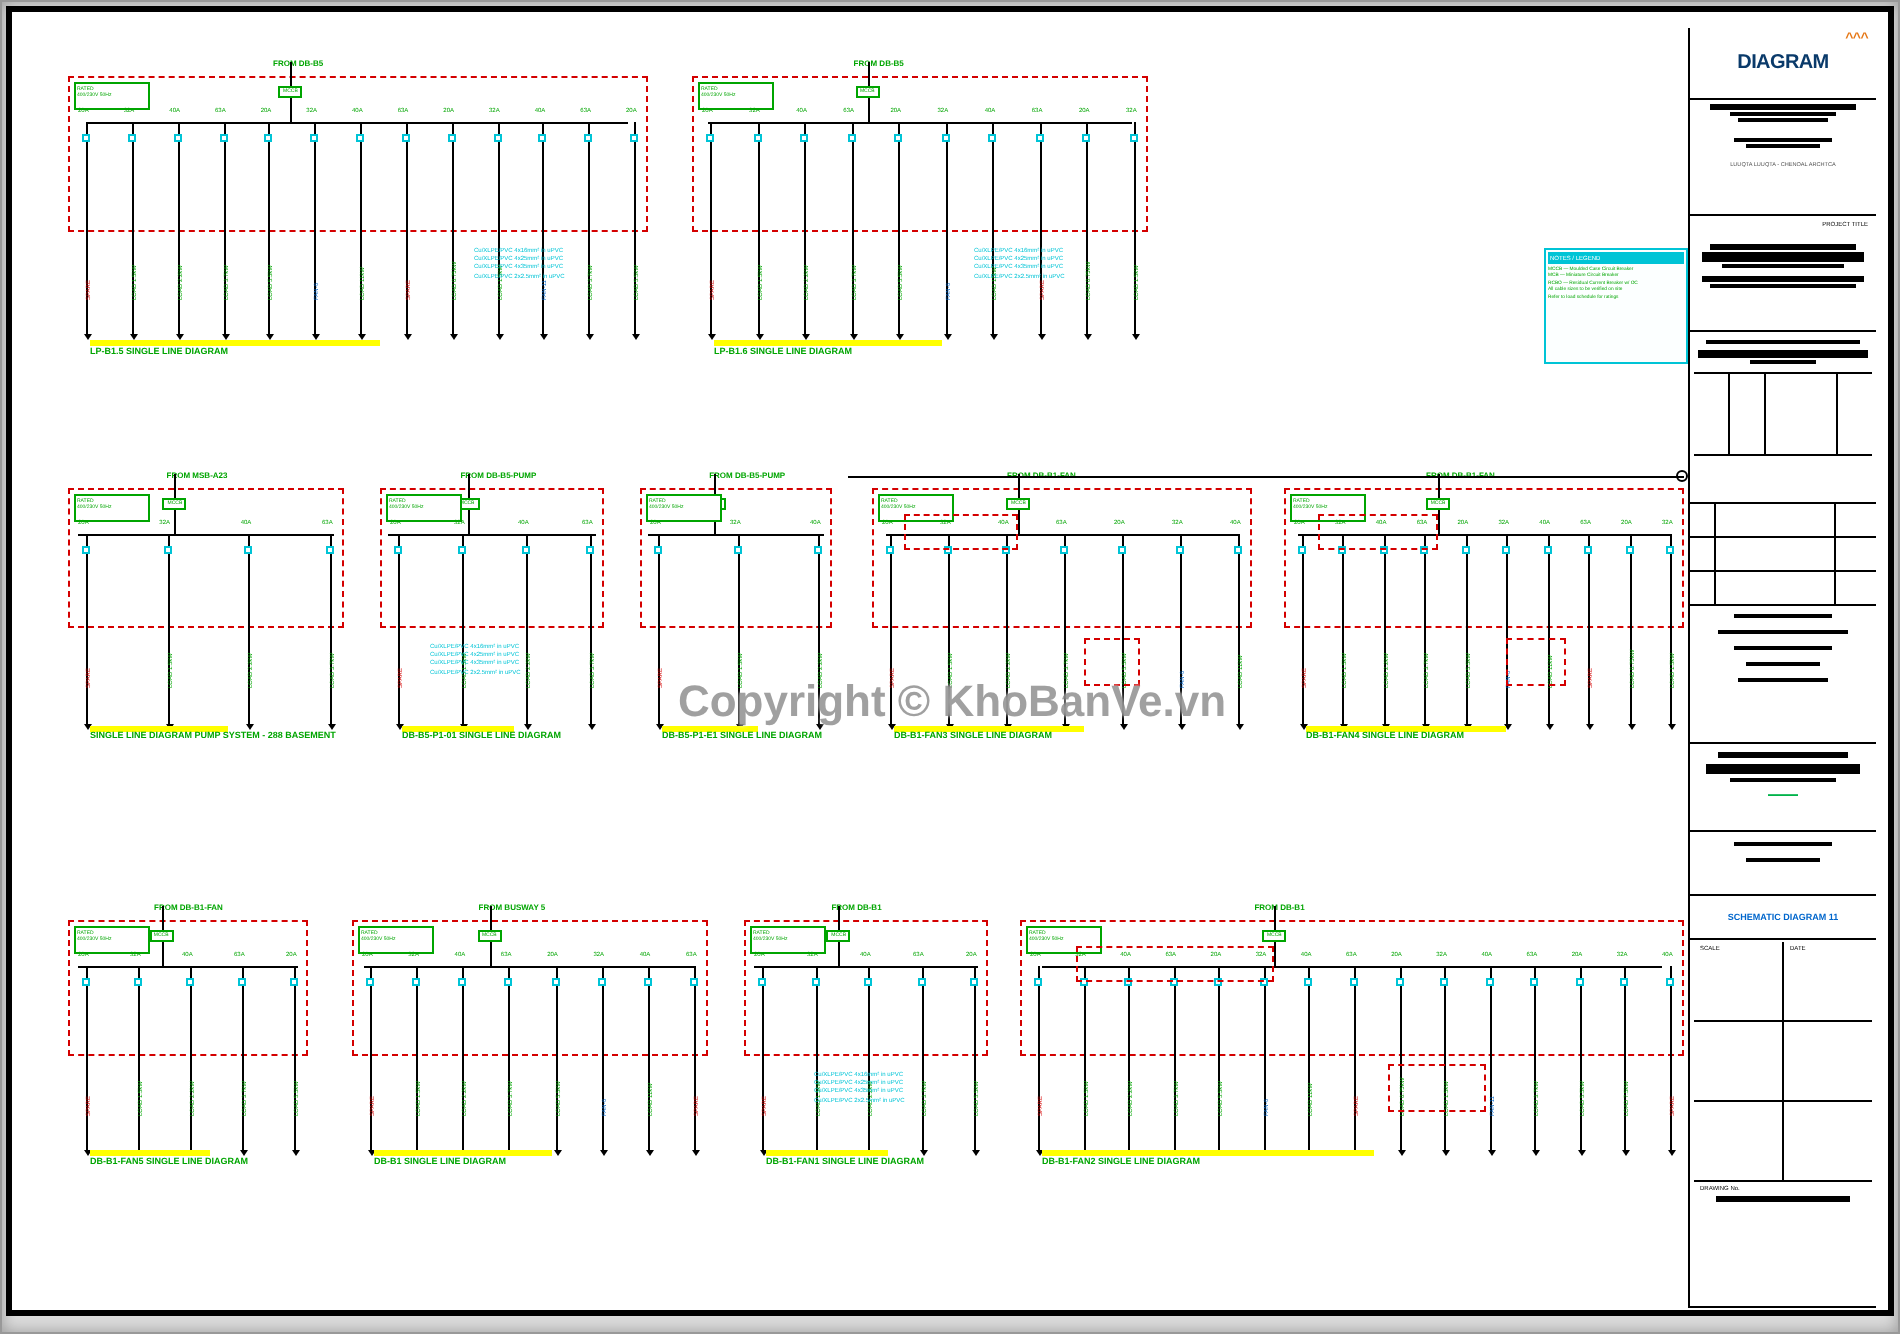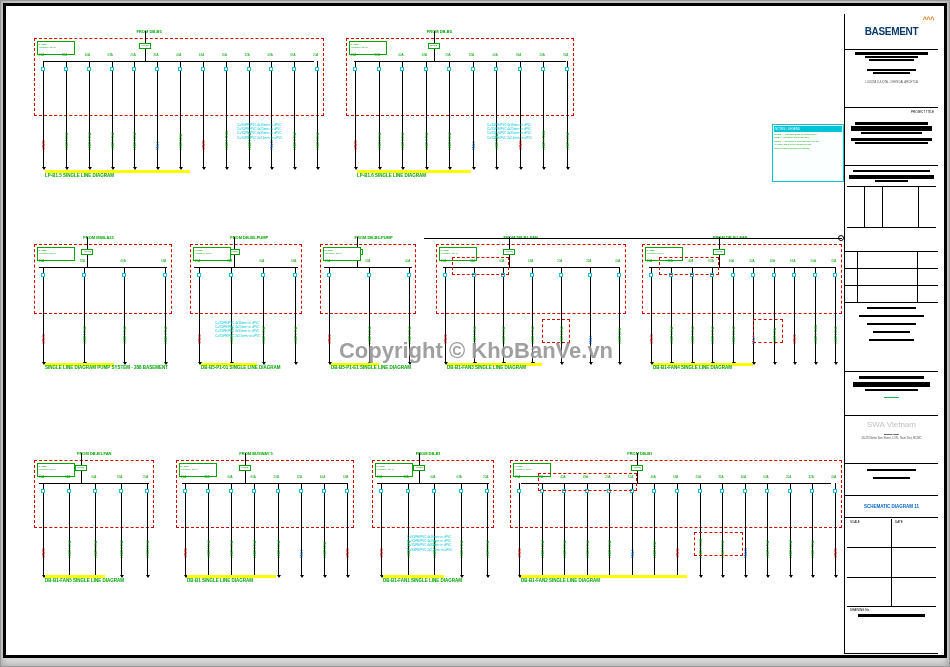--- a/index.html
+++ b/index.html
@@ -602,21 +602,21 @@
           <div style="position: absolute; border: 0.8px dashed rgb(212, 0, 0); left: 26.56px; top: 12px; width: 99.6px; height: 18px;"></div>
           <div class="yellow-strip" style="left: 10px; width: 166px; top: 114.24px;"></div>
           <div class="panel-title" style="left: 10px; top: 116.96px;">DB-B1-FAN2 SINGLE LINE DIAGRAM</div>
         </div>
         <div style="position: absolute; left: 398px; top: 218px; right: 2px; height: 0px; border-top: 1px solid rgb(0, 0, 0);"></div>
         <div style="position: absolute; right: 0px; top: 215px; width: 6px; height: 6px; border: 0.8px solid rgb(0, 0, 0); border-radius: 50%;"></div>
       </div>
 
     <div class="title-block">
       <div class="logo">
-        <span>BASEMENT</span>
+        <span>DIAGRAM</span>
         <span class="roof">^^^</span>
       </div>
       <div class="tb-section" style="height:58px;">
         <div class="tb-redacted"></div>
         <div class="tb-redacted w" style="margin:1px 18px"></div>
         <div class="tb-redacted w" style="margin:1px 22px"></div>
         <div style="height:6px"></div>
         <div class="tb-redacted w" style="margin:1px 20px"></div>
         <div class="tb-redacted w" style="margin:1px 26px"></div>
         <div class="tb-text-tiny" style="margin-top:6px">LUUQTA LUUQTA - CHENOAL ARCHTCA</div>
@@ -667,25 +667,20 @@
             <div class="tb-redacted w" style="margin:1px 22px"></div>
           </div>
         </div>
       </div>
       <div class="tb-section" style="height:44px">
         <div class="tb-redacted" style="margin:3px 12px"></div>
         <div class="tb-redacted" style="height:5px;margin:1px 6px"></div>
         <div class="tb-redacted w" style="margin:2px 18px"></div>
         <div class="tb-green" style="text-align:center; margin-top:4px">▬▬▬▬▬</div>
       </div>
-      <div class="tb-section" style="height:48px">
-        <div class="swa">SWA Vietnam</div>
-        <div class="tb-text-tiny" style="font-weight:bold">▬▬▬ ▬▬</div>
-        <div class="tb-text-tiny">28-28 Nome Son Street, D.W., Nam Dist, HCMC</div>
-      </div>
       <div class="tb-section" style="height:32px">
         <div class="tb-redacted w" style="margin:4px 20px"></div>
         <div class="tb-redacted w" style="margin:6px 26px"></div>
       </div>
       <div class="tb-section" style="height:22px; display:flex; align-items:center; justify-content:center">
         <div class="sheet-title">SCHEMATIC DIAGRAM 11</div>
       </div>
       <div class="tb-section" style="flex:1; display:flex; flex-direction:column">
         <div style="flex:1;border-bottom:0.5px solid #000; display:flex">
           <div style="flex:1;border-right:0.5px solid #000; padding:1px"><span class="tb-label">SCALE</span></div>

